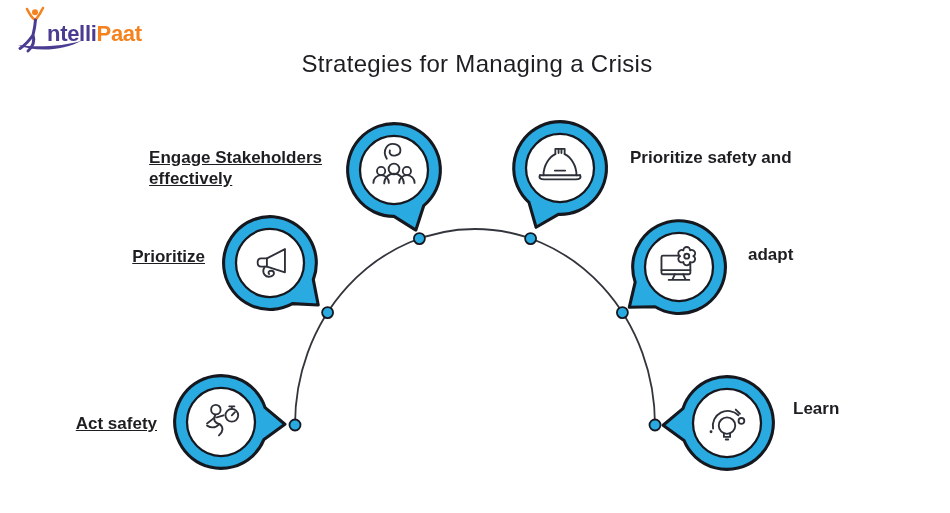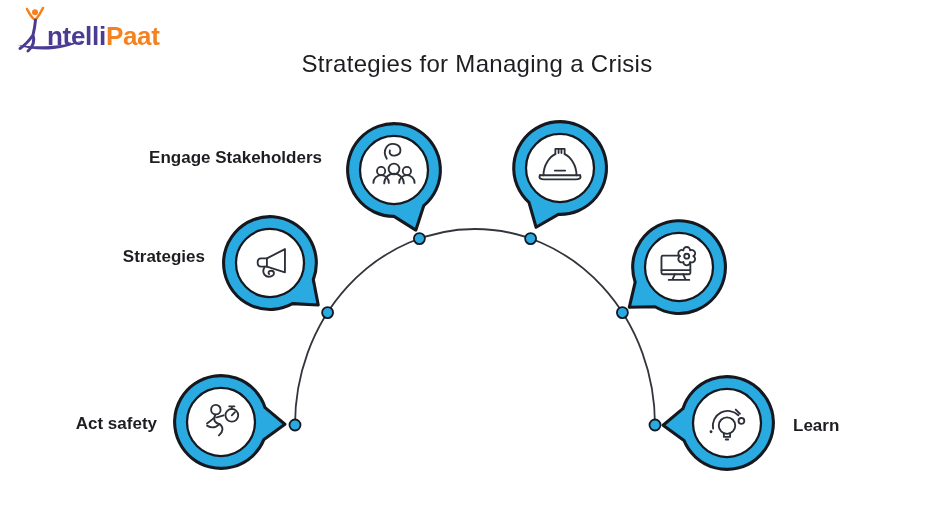--- a/index.html
+++ b/index.html
@@ -4,21 +4,21 @@
 <style>
   html,body{margin:0;padding:0;background:#fff;}
   .canvas{
     position:relative;width:950px;height:513px;overflow:hidden;
     background:var(--background,#fff);
     font-family:"Liberation Sans",sans-serif;
   }
   
   .logo{position:absolute;left:14px;top:6px;width:230px;height:58px;}
   .logo-fig{position:absolute;left:0;top:0;}
-  .logo-text{position:absolute;left:33px;top:15px;font-size:26px;font-weight:700;letter-spacing:-0.3px;white-space:nowrap;}
+  .logo-text{position:absolute;left:33px;top:15px;font-size:22px;font-weight:700;letter-spacing:-0.3px;white-space:nowrap;}
   .logo-text .lp{color:var(--logo-purple,#4b3c92);}
   .logo-text .ls{color:var(--logo-orange,#f5821f);}
   
   .title{
     position:absolute;left:0;top:48px;width:100%;margin:2px;
     text-align:center;font-size:24px;font-weight:400;letter-spacing:.3px;
     color:var(--text,#1d1e22);
   }
   
   .arc-layer{position:absolute;left:0;top:0;z-index:1;}
@@ -29,21 +29,21 @@
   .bubble{fill:var(--bubble-fill,#29abe2);stroke:var(--outline,#16181f);stroke-width:3;stroke-linejoin:round;}
   .inner{fill:#fff;stroke:var(--outline,#16181f);stroke-width:2.2;}
   .icon{fill:none;stroke:var(--icon-stroke,#2d3038);stroke-width:1.8;stroke-linecap:round;stroke-linejoin:round;}
   .icon .fill-dot{fill:var(--icon-stroke,#2d3038);stroke:none;}
   
   .label{
     position:absolute;z-index:3;
     font-size:17px;line-height:21px;font-weight:700;
     color:var(--text,#1d1e22);white-space:nowrap;
   }
-  .align-r{text-align:left;}
+  .align-r{text-align:left;text-decoration:underline;}
 </style>
 </head>
 <body>
 
 <div class="canvas">
 
   <div class="logo">
     <svg class="logo-fig" width="72" height="54" viewBox="0 0 72 54">
       <path d="M 4 39 C 22 46.5 50 44.5 68 34.5 C 50 40.5 22 41.5 4 39 Z" fill="var(--logo-purple,#4b3c92)"></path>
       <path d="M 13 3 C 16 9 18 12 21 14 M 29 2 C 26 8 24 11 21.5 14" stroke="var(--logo-orange,#f5821f)" stroke-width="2.6" fill="none" stroke-linecap="round"></path>
@@ -142,33 +142,36 @@
       <circle cx="14" cy="-2" r="2.8"></circle>
       <circle class="fill-dot" cx="-15.5" cy="8.5" r="1.4"></circle>
       <circle cx="0" cy="2.5" r="8"></circle>
       <path d="M -3 10.2 L -3 13.5 L 3 13.5 L 3 10.2"></path>
       <path d="M -1.2 16 L 1.2 16"></path>
     </g>
   </svg>
 
   <div class="label align-r" style="right:628px;top:147px">
     <div>Engage Stakeholders</div>
+    <div>effectively</div>
   </div>
 
   <div class="label" style="left:630px;top:147px">
+    <div>Prioritize safety and</div>
   </div>
 
   <div class="label align-r" style="right:745px;top:246px">
-    <div>Strategies</div>
+    <div>Prioritize</div>
   </div>
 
   <div class="label" style="left:748px;top:244px">
+    <div>adapt</div>
   </div>
 
   <div class="label align-r" style="right:793px;top:413px">
     <div>Act safety</div>
   </div>
 
-  <div class="label" style="left:793px;top:415px">
+  <div class="label" style="left:793px;top:398px">
     <div>Learn</div>
   </div>
 
 </div>
 
 </body></html>

